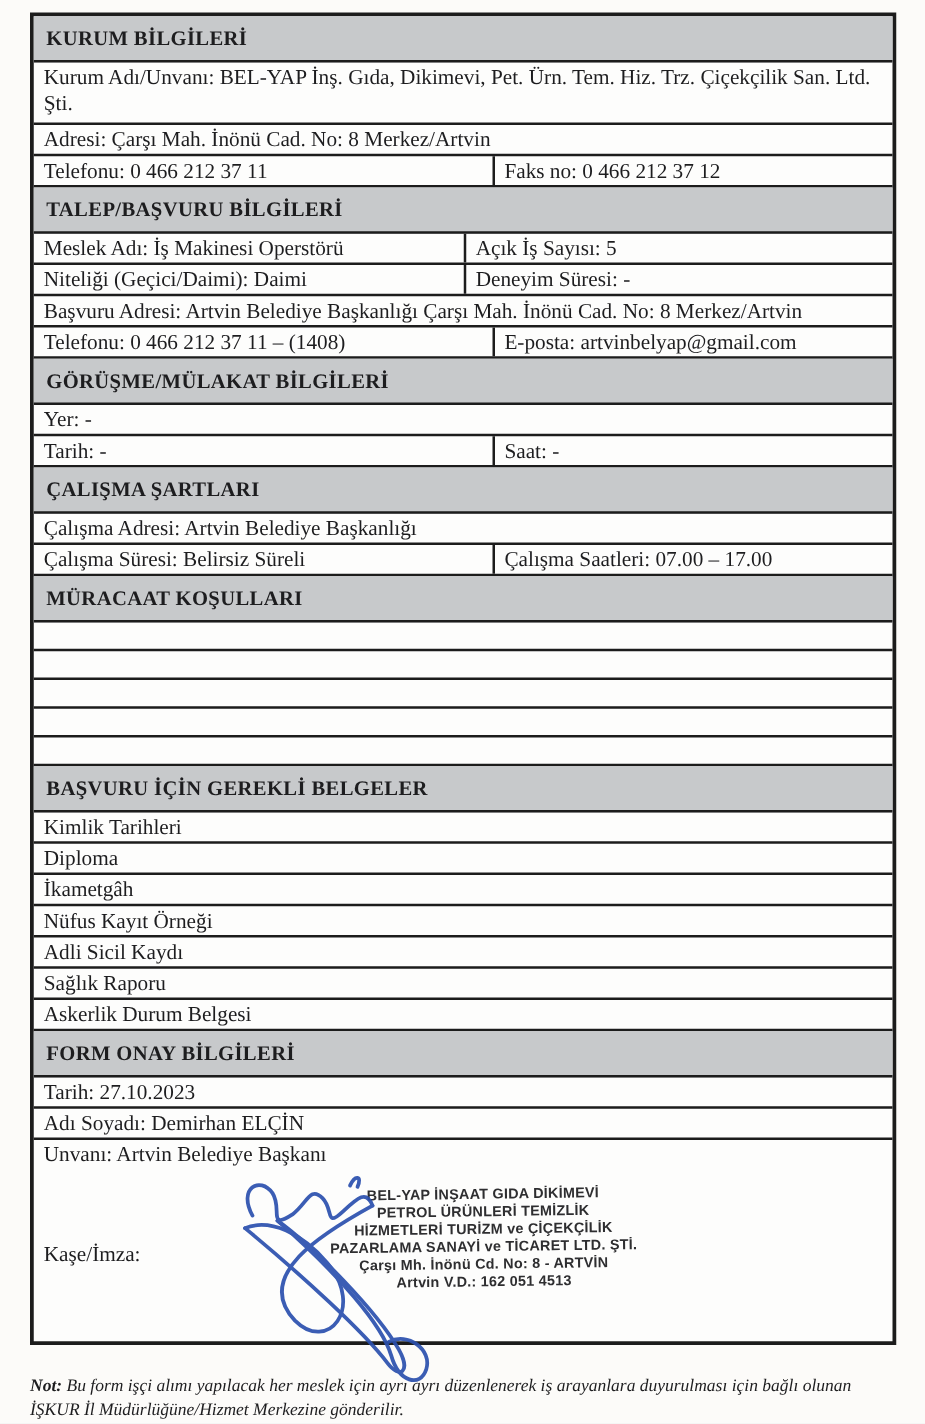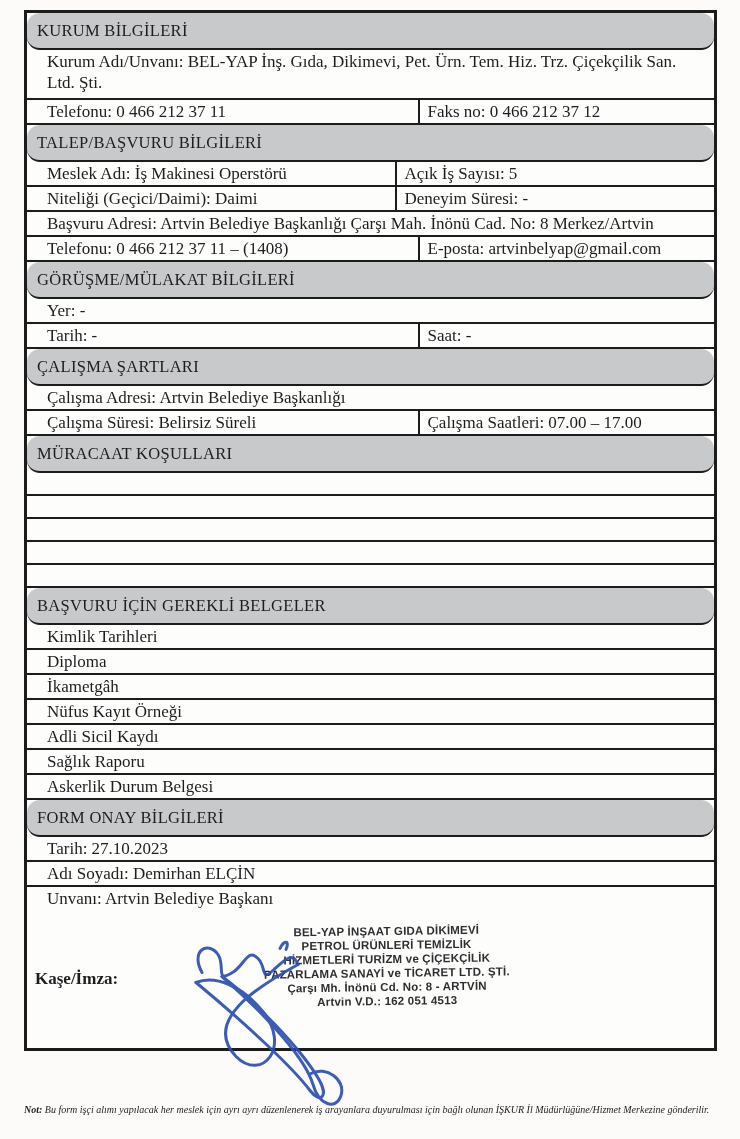--- a/index.html
+++ b/index.html
@@ -24,75 +24,77 @@
     position:absolute;left:24px;top:10px;width:693px;
     border:3px solid var(--border);
     background:#fdfdfc;
   }
   .sec-header{
     background:var(--header-bg);
     border-bottom:2px solid var(--border);
     min-height:37px;
     display:flex;align-items:center;
     padding:2px 8px 2px 10px;
-    font-weight:normal;font-size:16.5px;letter-spacing:.3px;border-radius:13px;
+    font-weight:bold;font-size:16.5px;letter-spacing:.3px;
   }
   .row{
     display:flex;align-items:stretch;
     border-bottom:2px solid var(--border);
     min-height:23px;
     font-size:17px;line-height:21px;
   }
   .row.tall{min-height:50px;}
   .row:last-child{border-bottom:none;}
   .sec:not(:last-child) .row:last-child{border-bottom:2px solid var(--border);gap:23px;}
-  .cell{flex:1 1 auto;padding:1px 8px 1px 8px;margin-left:12px;}
+  .cell{flex:1 1 auto;padding:1px 8px 1px 8px;}
   .cell.half{flex:0 0 50%;}
   .cell.half + .cell.half{border-left:2px solid var(--border);}
   .kase-row{
     display:flex;min-height:138px;
     font-size:17px;
   }
   .kase-label{
     flex:0 0 150px;display:flex;align-items:center;
     padding-left:8px;
-    font-weight:bold;
   }
   .stamp{
     flex:0 0 420px;
     padding-top:14px;
     text-align:center;
     font-family:"Liberation Sans", sans-serif;
     font-weight:700;
     font-size:11.5px;line-height:14px;
     color:var(--stamp-text);
     letter-spacing:.2px;
     transform:rotate(-0.8deg);
   }
   .note{
     position:absolute;left:24px;top:1100px;width:700px;
-    font-style:italic;font-size:10px;line-height:19px;
+    font-style:italic;font-size:14px;line-height:19px;
   }
   .note b{font-style:italic;}
   .sig{
     position:absolute;left:140px;top:922px;width:400px;height:205px;
     pointer-events:none;
   }
 </style>
 </head>
 <body>
 
 <div class="page">
 
   <div class="doc-table">
     <div id="sections">
         <div class="sec">
           <div class="sec-header">KURUM BİLGİLERİ</div>
           <div class="row tall">
             <div class="cell">Kurum Adı/Unvanı: BEL-YAP İnş. Gıda, Dikimevi, Pet. Ürn. Tem. Hiz. Trz. Çiçekçilik San. Ltd. Şti.</div>
+          </div>
+          <div class="row">
+            <div class="cell">Adresi: Çarşı Mah. İnönü Cad. No: 8 Merkez/Artvin</div>
           </div>
           <div class="row">
             <div class="cell half">Telefonu: 0 466 212 37 11</div>
             <div class="cell half">Faks no: 0 466 212 37 12</div>
           </div>
         </div>
         <div class="sec">
           <div class="sec-header">TALEP/BAŞVURU BİLGİLERİ</div>
           <div class="row">
             <div class="cell half">Meslek Adı: İş Makinesi Operstörü</div>

